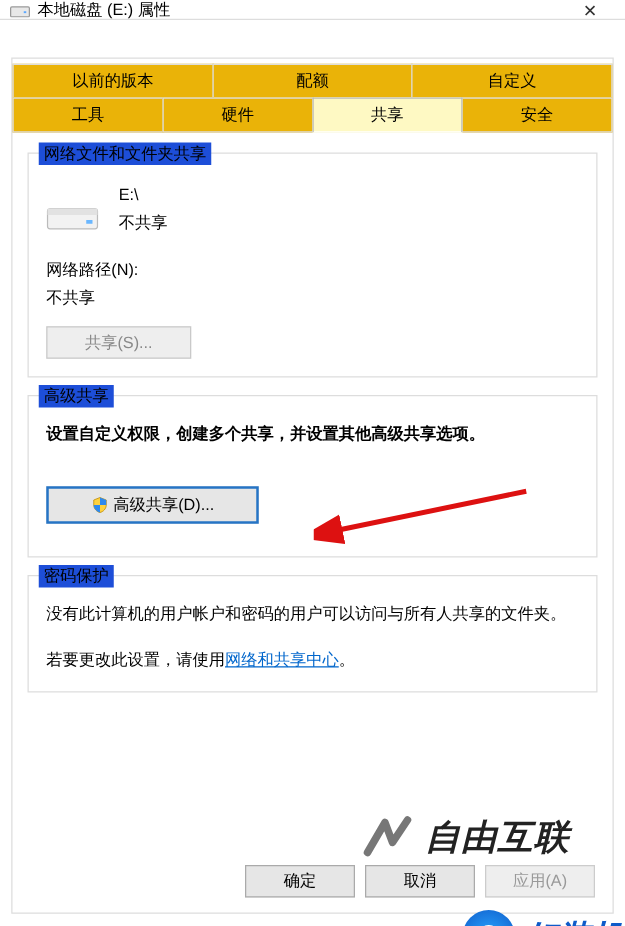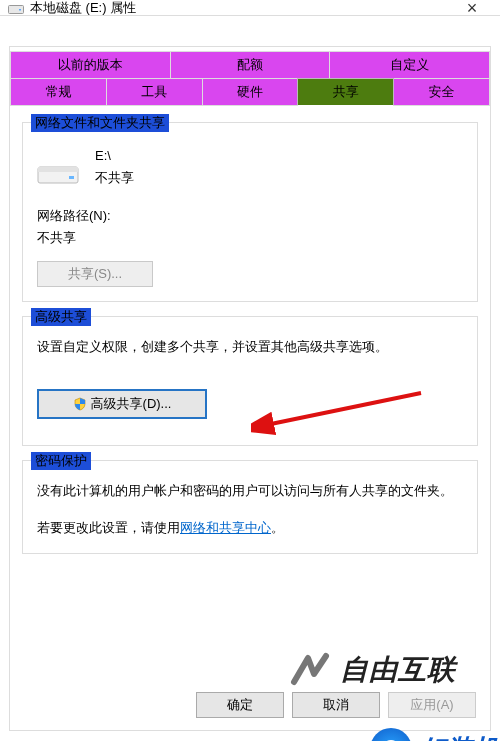--- a/index.html
+++ b/index.html
@@ -58,32 +58,32 @@
   }
   .tab-row {
     display: flex;
     width: 100%;
   }
   .tab {
     flex: 1;
     text-align: center;
     padding: 4px 0;
     font-size: 13px;
-    background: #d946ef;
+    background: #eab308;
     border: 1px solid #ddd;
     border-bottom: none;
     margin-left: -1px;
     cursor: pointer;
     position: relative;
     color: #000;
   }
   .tab:first-child { margin-left: 0; }
   .tab-row.top .tab { border-top: 1px solid #ddd; }
   .tab.active {
-    background: #4d7c0f;
+    background: #fef9c3;
     border-color: #bbb;
     z-index: 2;
   }
   .tab-row.bottom { position: relative; }
   .tab-row.bottom::after {
     content: "";
     position: absolute;
     left: 0; right: 0;
     bottom: 0;
     height: 1px;
@@ -147,21 +147,21 @@
     height: 26px;
     border: 1px solid #c9c9c9;
     background: #eee;
     color: #888;
     font-family: inherit;
     font-size: 13px;
     cursor: default;
     padding: 0;
   }
 
-  .adv-text { line-height: 1.8; margin-bottom: 30px;}
+  .adv-text { line-height: 1.8; margin-bottom: 30px; font-weight: bold;}
 
   .adv-btn {
     width: 170px;
     height: 30px;
     border: 2px solid #2674c5;
     background: #e6e6e6;
     font-family: inherit;
     font-size: 13px;
     display: inline-flex;
     align-items: center;
@@ -246,21 +246,20 @@
 
 <div class="inner">
 
   <div class="tabs">
     <div class="tab-row top">
       <div class="tab">以前的版本</div>
       <div class="tab">配额</div>
       <div class="tab">自定义</div>
     </div>
     <div class="tab-row bottom">
-      <div class="tab">常规</div>
       <div class="tab">工具</div>
       <div class="tab">硬件</div>
       <div class="tab active">共享</div>
       <div class="tab">安全</div>
     </div>
   </div>
 
   <div class="content">
 
     <div class="group">

